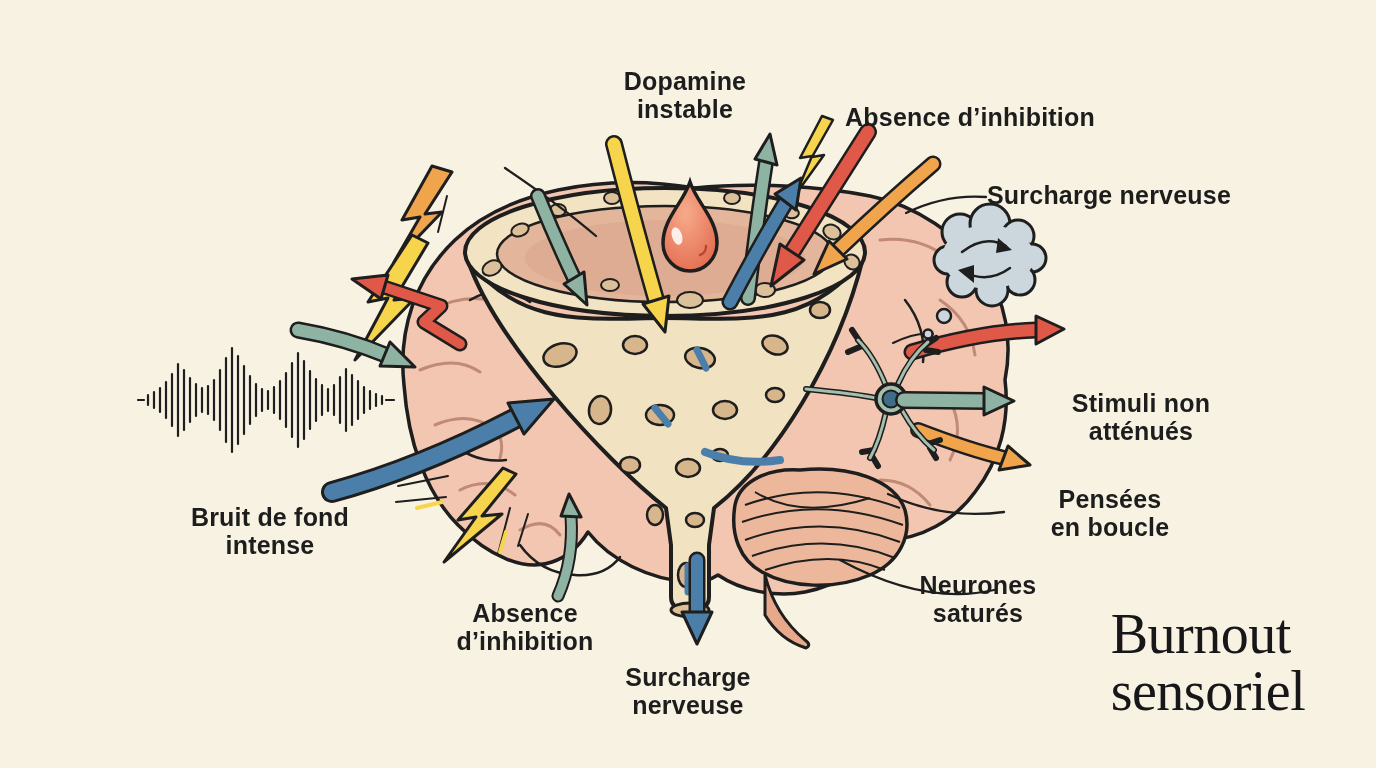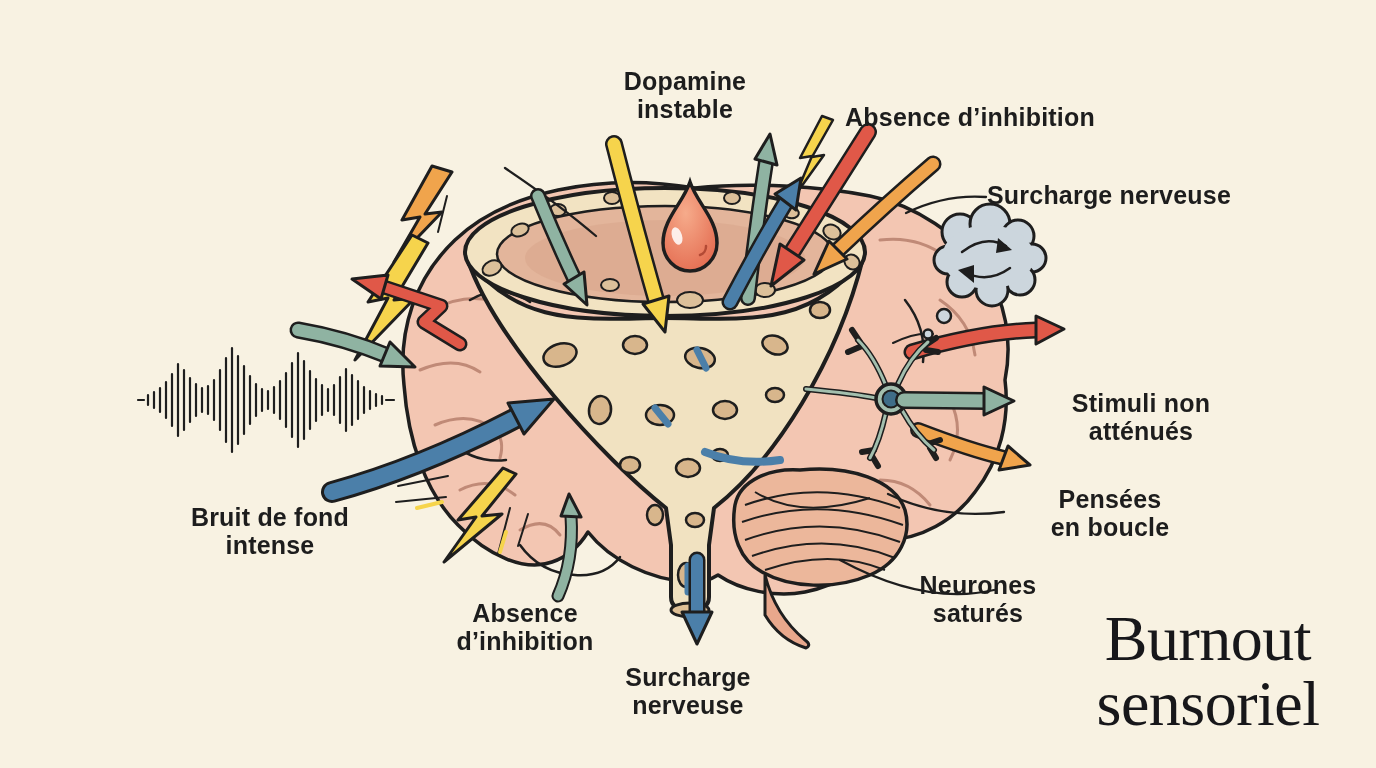--- a/index.html
+++ b/index.html
@@ -18,24 +18,23 @@
     color:#1d1d1d;
     font-size:25px;
     font-weight:600;
     line-height:1.1;
     white-space:pre-line;
     letter-spacing:0.2px;
   }
   .title{
     position:absolute;
     transform:translateX(-50%);
-    text-align:center;
     font-family:"Liberation Serif", serif;
     font-weight:400;
-    font-size:64px;
+    font-size:56px;
     line-height:1.02;
     color:#17171a;
     white-space:pre-line;
     letter-spacing:-0.5px;
   }
 </style>
 </head>
 <body>
 
 <div class="canvas">

